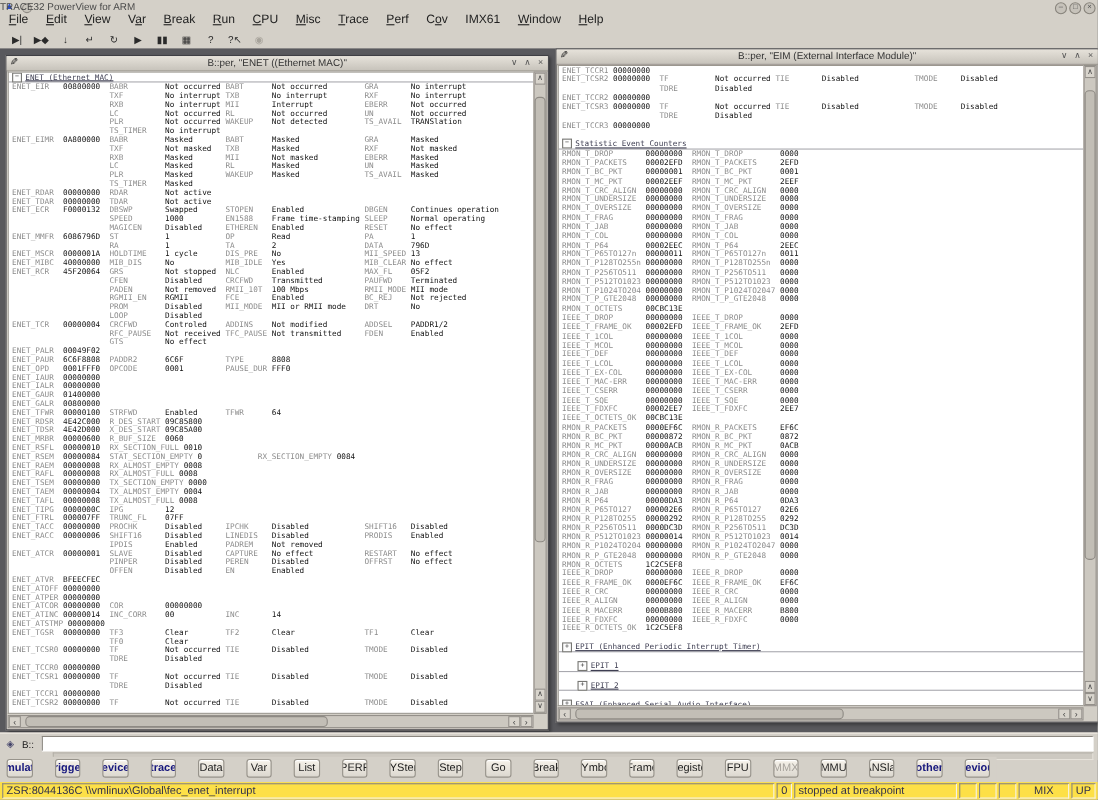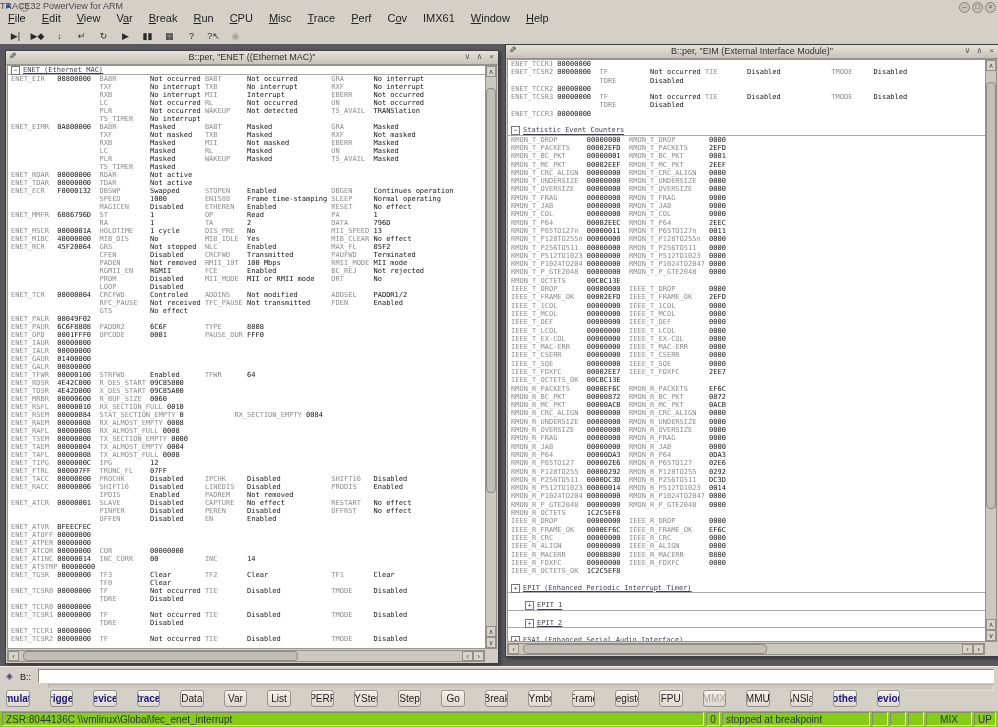--- a/index.html
+++ b/index.html
@@ -62,21 +62,21 @@
           border:1px solid;border-color:#b5b1a9 #e6e2da #e6e2da #b5b1a9}
   
   #softkeys{position:absolute;top:688px;left:0;width:906px;height:21px;background:#d4d0c8;
             display:flex;gap:20px;padding:2px 6px;box-sizing:border-box}
   .skb{flex:1;display:flex;align-items:center;justify-content:center;font-size:10px;color:#1d1d1d;
        background:linear-gradient(#f5f1e9,#dcd8d0);border:1px solid #97938b;border-radius:3px;
        box-shadow:inset 0 1px 0 #fff;white-space:nowrap;overflow:hidden}
   .skb.accent{color:#17177d;font-weight:bold}
   .skb.disabled{color:#a5a19b}
   
-  #statusbar{position:absolute;top:711px;left:0;width:998px;height:16px;background:#84cc16;
+  #statusbar{position:absolute;top:711px;left:0;width:998px;height:16px;background:#fde047;
              display:flex;gap:2px;padding:1px 2px;box-sizing:border-box;font-size:10px}
   .stcell{border:1px solid;border-color:#8a867e #f6f2ea #f6f2ea #8a867e;display:flex;align-items:center;
           padding:0 3px;color:#31314b;box-sizing:border-box;white-space:nowrap;overflow:hidden}
   .stleft{flex:1}
 </style>
 </head>
 <body>
 
 <div id="titlebar">
   <span id="logo">▲</span>

